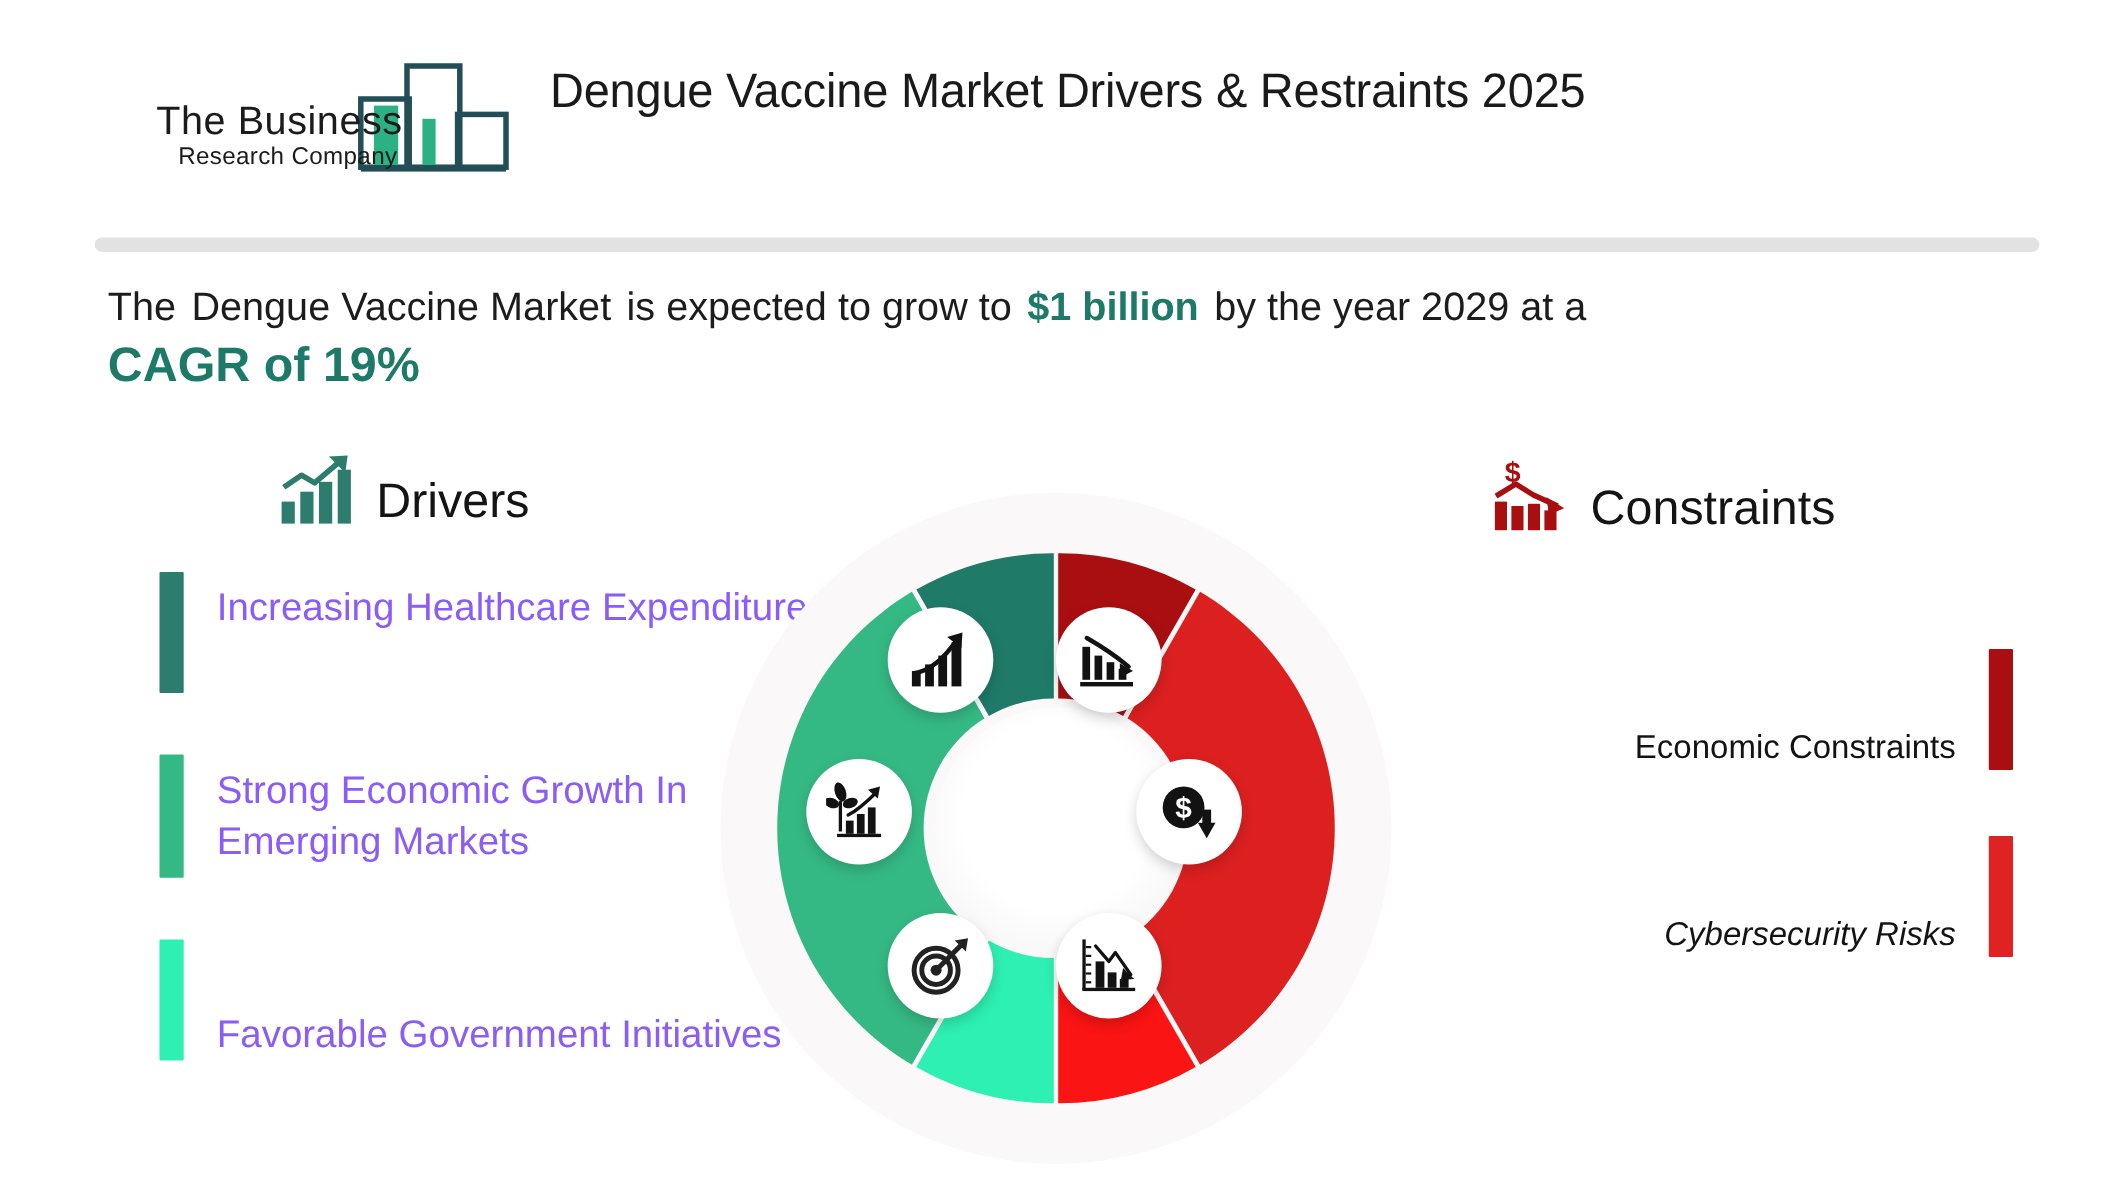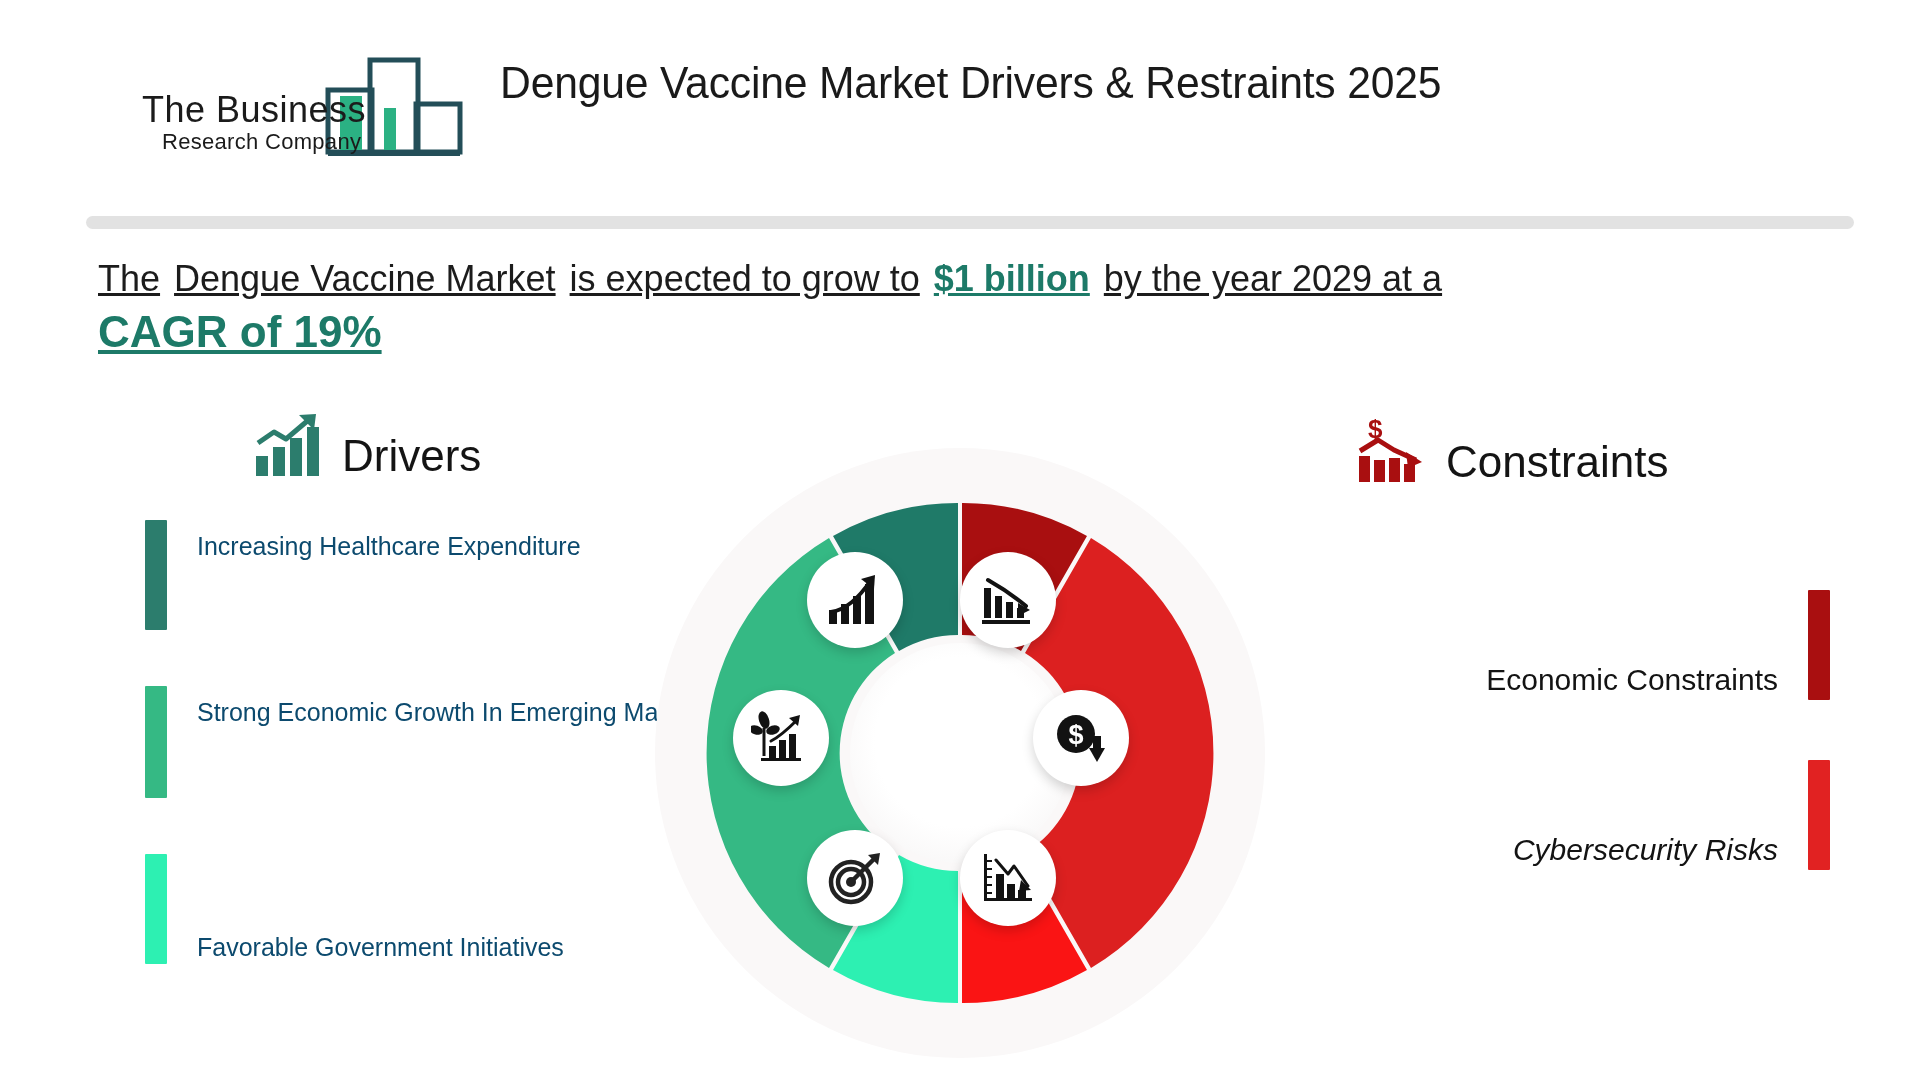--- a/index.html
+++ b/index.html
@@ -24,21 +24,21 @@
   .divider{
     position:absolute; left:86px; top:216px; width:1768px; height:13px;
     background:#e2e2e2; border-radius:7px;
   }
 
   
   .summary{
     position:absolute; left:98px; top:255px; width:1560px;
     font-size:36px; line-height:1.32; color:#1c1c1c;
   }
-  .summary .seg{ white-space:nowrap;text-decoration:underline; }
+  .summary .seg{ white-space:nowrap; }
   .summary .narrow{
     font-family:"Liberation Sans Narrow","Liberation Sans", sans-serif;
     font-size:36px;
   }
   .summary .accent{
     color:#1d7a68; font-weight:bold;
     font-family:"Liberation Sans Narrow","Liberation Sans", sans-serif;
   }
   .summary .accent2{
     color:#1d7a68; font-weight:bold; font-size:44px;
@@ -51,21 +51,21 @@
   .sec-head .ico svg{ width:100%; height:100%; display:block; }
   .sec-head .lbl{ font-size:44px; color:#141414; line-height:1; }
 
   #drivers-head{ left:252px; top:412px; }
   #restraints-head{ left:1356px; top:418px; }
 
   
   .drivers-list{ position:absolute; left:145px; top:520px; width:620px; }
   .d-row{ position:relative; display:flex; align-items:flex-start; gap:30px; }
   .d-bar{ width:22px; flex:0 0 22px; border-radius:1px; }
-  .d-txt{ font-size:25px; line-height:1.32; color:#0c4a6e; padding-top:10px; }
+  .d-txt{ font-size:35px; line-height:1.32; color:#8b5cf6; padding-top:10px; }
 
   #d-row-0{ height:110px; }
   #d-row-0 .d-bar{ height:110px; background:#2c7d6d; }
   #d-row-1{ height:112px; margin-top:56px; }
   #d-row-1 .d-bar{ height:112px; background:#35b984; }
   #d-row-2{ height:110px; margin-top:56px;align-items:flex-end; }
   #d-row-2 .d-bar{ height:110px; background:#2df0b2; }
 
   
   .restraints-list{ position:absolute; left:1380px; top:590px; width:450px; }

